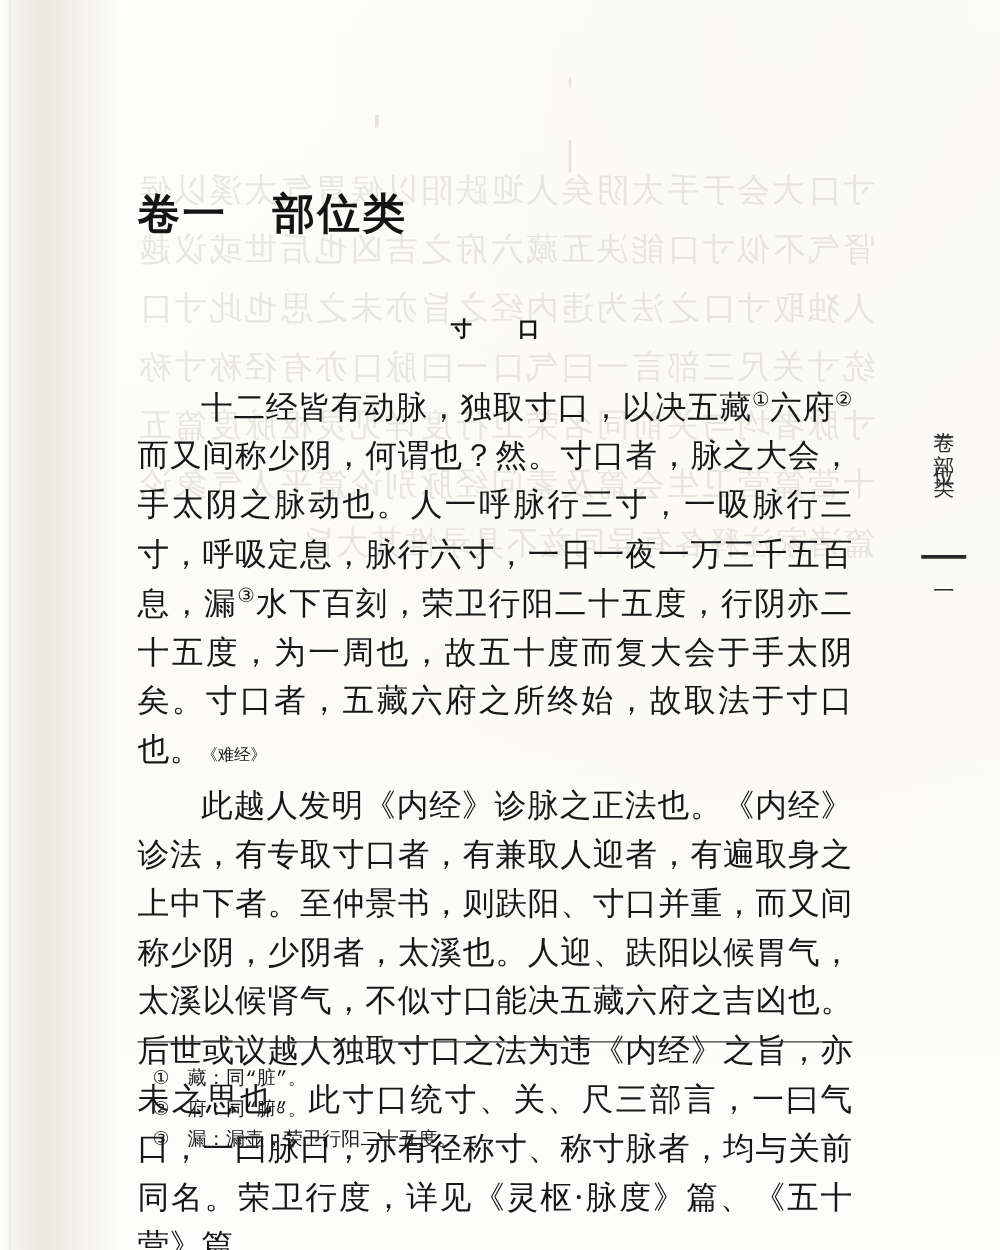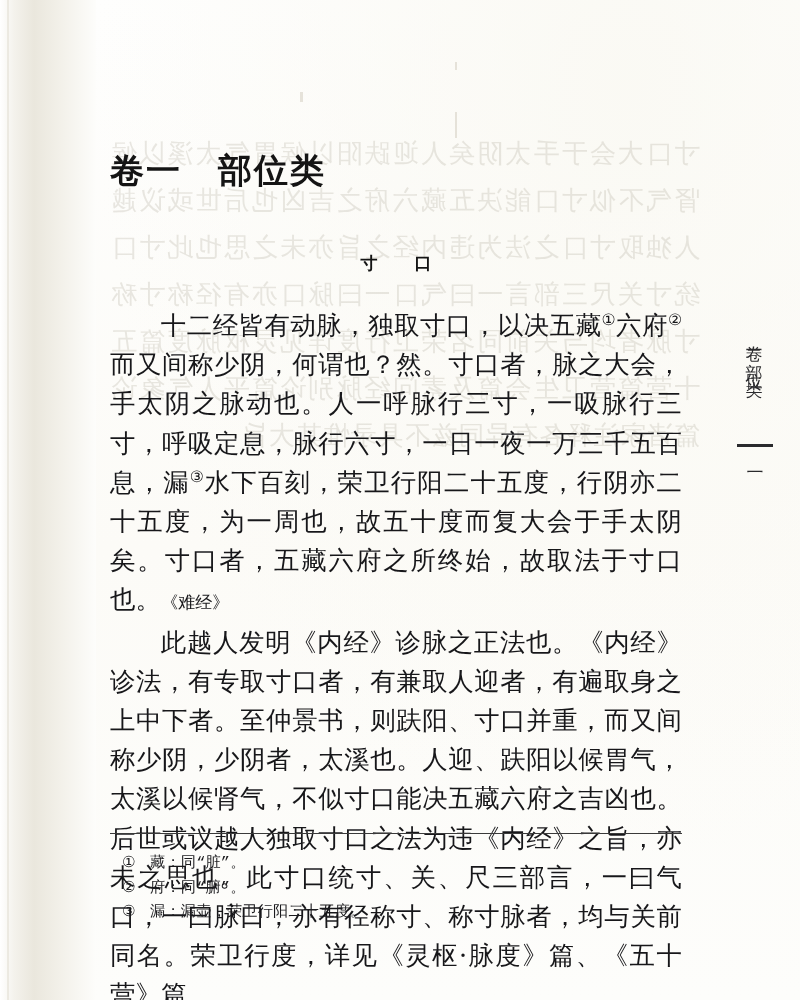--- a/index.html
+++ b/index.html
@@ -122,21 +122,21 @@
   }
   p.para + p.para { margin-top: 0px; }
 
   sup.fn {
     font-size: .62em;
     vertical-align: super;
     line-height: 0;
     letter-spacing: 0;
   }
   .cite-small {
-    font-size: 17px;
+    font-size: 13px;
     letter-spacing: 0;
     margin-top: 48px;
   }
 
   
   .footnote-rule {
     position: absolute;
     left: 110px;
     top: 833px;
     width: 572px;

